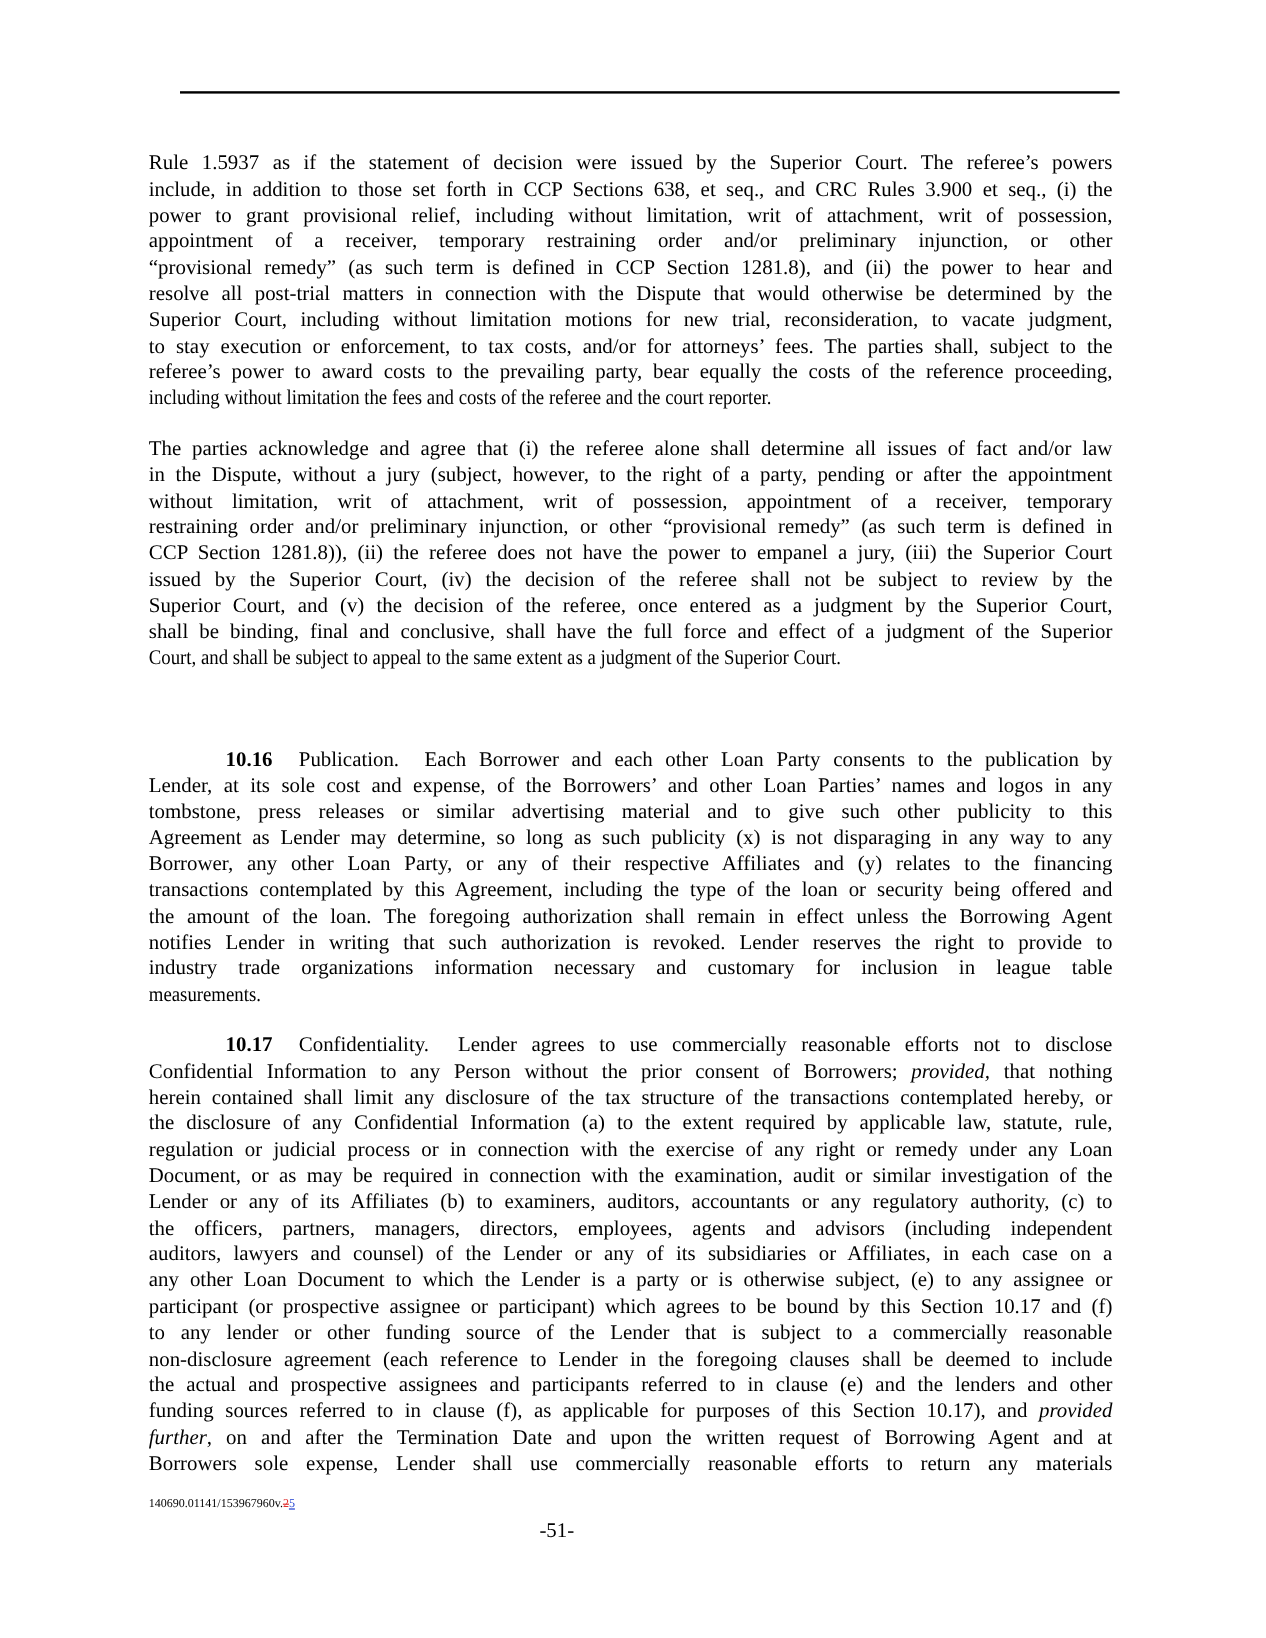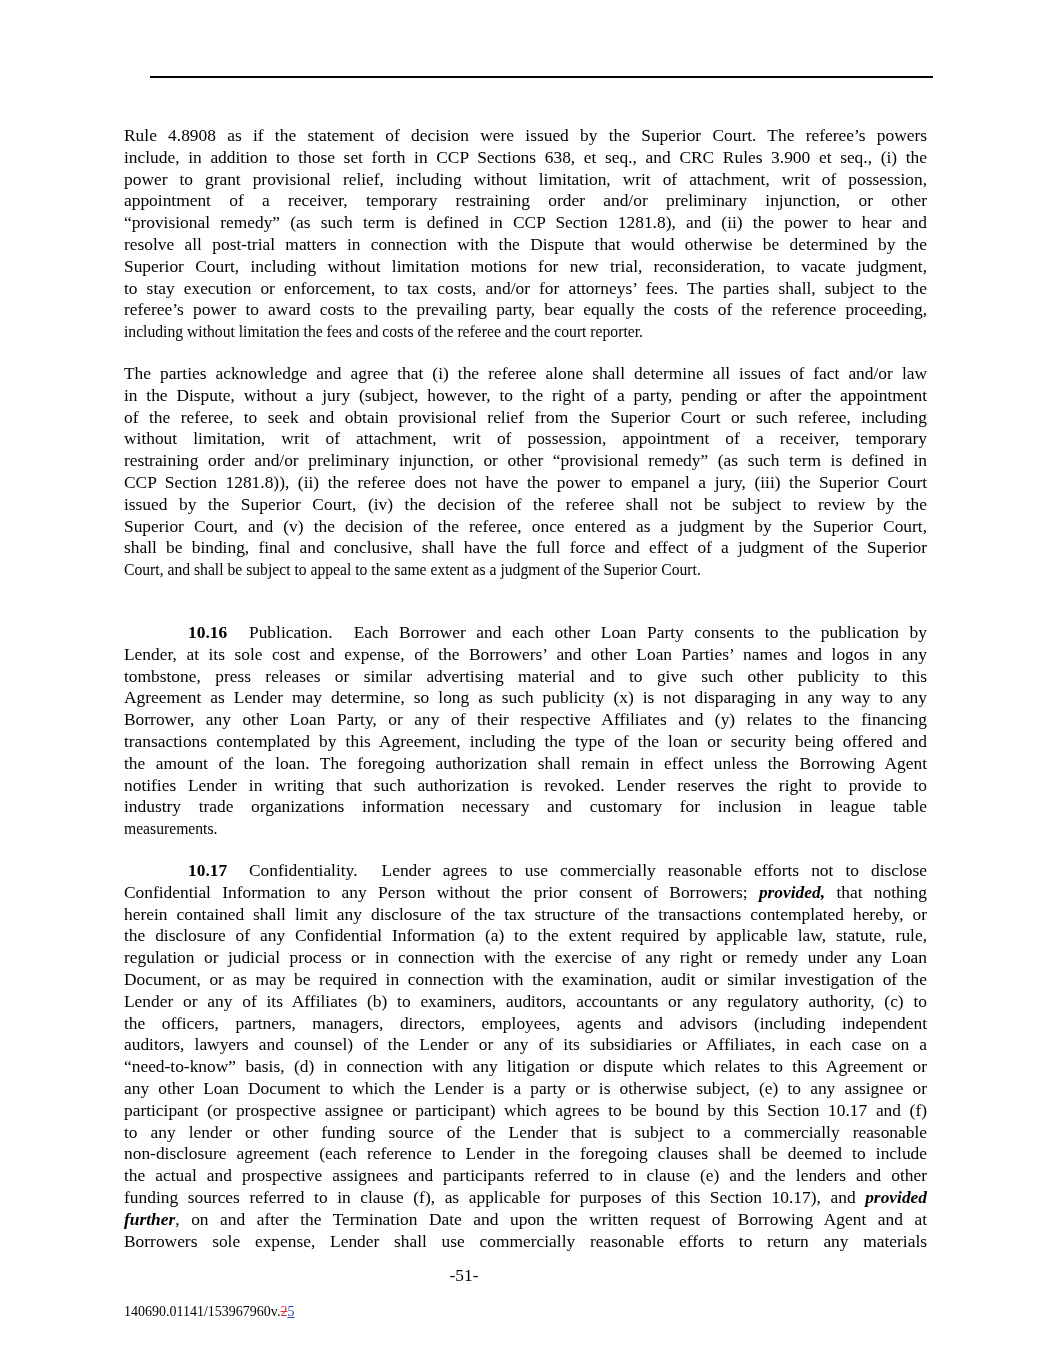--- a/index.html
+++ b/index.html
@@ -7,48 +7,47 @@
          font-family:"Liberation Serif", serif; color:#000; }
   .rule { position:absolute; left:150px; top:76px; width:783px; height:0;
           border-top:2px solid #000; }
   .para { position:absolute; left:124px; width:803px; }
   .line { height:21.8px; line-height:21.8px; font-size:17.4px; white-space:nowrap;
           text-align:justify; text-align-last:justify; overflow:visible; }
   .line.last { text-align-last:left; }
   .indent { padding-left:64px; }
   b.h { font-weight:normal; }
   b.hnum { font-weight:bold; display:inline-block; width:61px; }
-  .bi { font-weight:bold; font-style:italic;margin-top:44px; }
+  .bi { font-weight:normal; font-style:italic;margin-top:44px; }
   .pagenum { position:absolute; top:1265px; left:0; width:928px; text-align:center;
              font-size:17.4px; }
-  .docid { position:absolute; top:1304px; left:124px; font-size:14px; }
+  .docid { position:absolute; top:1248px; left:124px; font-size:10px; }
   .del { color:#e03030; text-decoration:line-through; }
   .ins { color:#2040d0; text-decoration:underline; }
 </style>
 </head>
 <body>
 
 <div class="rule"></div>
 
 <div class="para" id="p1" style="top:125px;">
-    <div class="line">Rule 4.8908 as if the statement of decision were issued by the Superior Court.  The referee’s powers</div>
+    <div class="line">Rule 1.5937 as if the statement of decision were issued by the Superior Court.  The referee’s powers</div>
     <div class="line">include, in addition to those set forth in CCP Sections 638, et seq., and CRC Rules 3.900 et seq., (i) the</div>
     <div class="line">power to grant provisional relief, including without limitation, writ of attachment, writ of possession,</div>
     <div class="line">appointment of a receiver, temporary restraining order and/or preliminary injunction, or other</div>
     <div class="line">“provisional remedy” (as such term is defined in CCP Section 1281.8), and (ii) the power to hear and</div>
     <div class="line">resolve all post-trial matters in connection with the Dispute that would otherwise be determined by the</div>
     <div class="line">Superior Court, including without limitation motions for new trial, reconsideration, to vacate judgment,</div>
     <div class="line">to stay execution or enforcement, to tax costs, and/or for attorneys’ fees.  The parties shall, subject to the</div>
     <div class="line">referee’s power to award costs to the prevailing party, bear equally the costs of the reference proceeding,</div>
     <div class="line last" style="transform-origin: 0px 0px; transform: scaleX(0.9); width: 892.222px;">including without limitation the fees and costs of the referee and the court reporter.</div>
   </div>
 <div class="para" id="p2" style="top:363px;font-family:Liberation Serif, serif;">
     <div class="line">The parties acknowledge and agree that (i) the referee alone shall determine all issues of fact and/or law</div>
     <div class="line">in the Dispute, without a jury (subject, however, to the right of a party, pending or after the appointment</div>
-    <div class="line">of the referee, to seek and obtain provisional relief from the Superior Court or such referee, including</div>
     <div class="line">without limitation, writ of attachment, writ of possession, appointment of a receiver, temporary</div>
     <div class="line">restraining order and/or preliminary injunction, or other “provisional remedy” (as such term is defined in</div>
     <div class="line">CCP Section 1281.8)), (ii) the referee does not have the power to empanel a jury, (iii) the Superior Court</div>
     <div class="line">issued by the Superior Court, (iv) the decision of the referee shall not be subject to review by the</div>
     <div class="line">Superior Court, and (v) the decision of the referee, once entered as a judgment by the Superior Court,</div>
     <div class="line">shall be binding, final and conclusive, shall have the full force and effect of a judgment of the Superior</div>
     <div class="line last" style="transform-origin: 0px 0px; transform: scaleX(0.9); width: 892.222px;">Court, and shall be subject to appeal to the same extent as a judgment of the Superior Court.</div>
   </div>
 
 <div class="para" id="s1016" style="top:622px;">
@@ -76,21 +75,20 @@
     <span>Confidential Information to any Person without the prior consent of Borrowers; </span><span class="bi">provided,</span><span> that nothing</span>
   </div>
   <div id="s1017-rest">
       <div class="line">herein contained shall limit any disclosure of the tax structure of the transactions contemplated hereby, or</div>
       <div class="line">the disclosure of any Confidential Information (a) to the extent required by applicable law, statute, rule,</div>
       <div class="line">regulation or judicial process or in connection with the exercise of any right or remedy under any Loan</div>
       <div class="line">Document, or as may be required in connection with the examination, audit or similar investigation of the</div>
       <div class="line">Lender or any of its Affiliates (b) to examiners, auditors, accountants or any regulatory authority, (c) to</div>
       <div class="line">the officers, partners, managers, directors, employees, agents and advisors (including independent</div>
       <div class="line">auditors, lawyers and counsel) of the Lender or any of its subsidiaries or Affiliates, in each case on a</div>
-      <div class="line">“need-to-know” basis, (d) in connection with any litigation or dispute which relates to this Agreement or</div>
       <div class="line">any other Loan Document to which the Lender is a party or is otherwise subject, (e) to any assignee or</div>
       <div class="line">participant (or prospective assignee or participant) which agrees to be bound by this Section 10.17 and (f)</div>
       <div class="line">to any lender or other funding source of the Lender that is subject to a commercially reasonable</div>
       <div class="line">non-disclosure agreement (each reference to Lender in the foregoing clauses shall be deemed to include</div>
       <div class="line">the actual and prospective assignees and participants referred to in clause (e) and the lenders and other</div>
     </div>
   <div class="line">
     <span>funding sources referred to in clause (f), as applicable for purposes of this Section 10.17), and </span><span class="bi">provided</span>
   </div>
   <div class="line">

